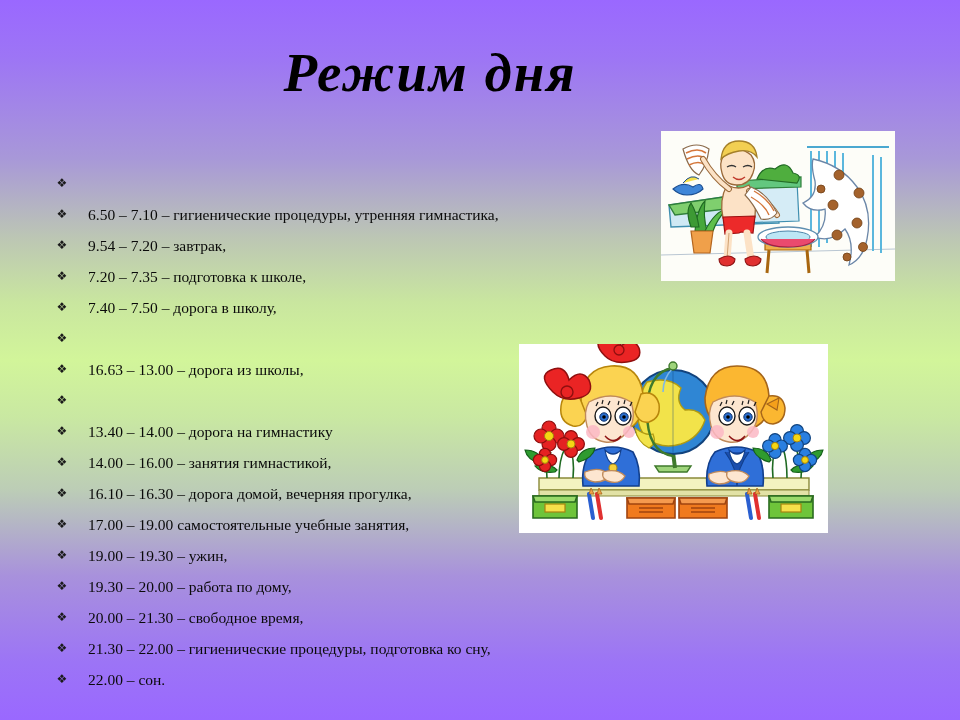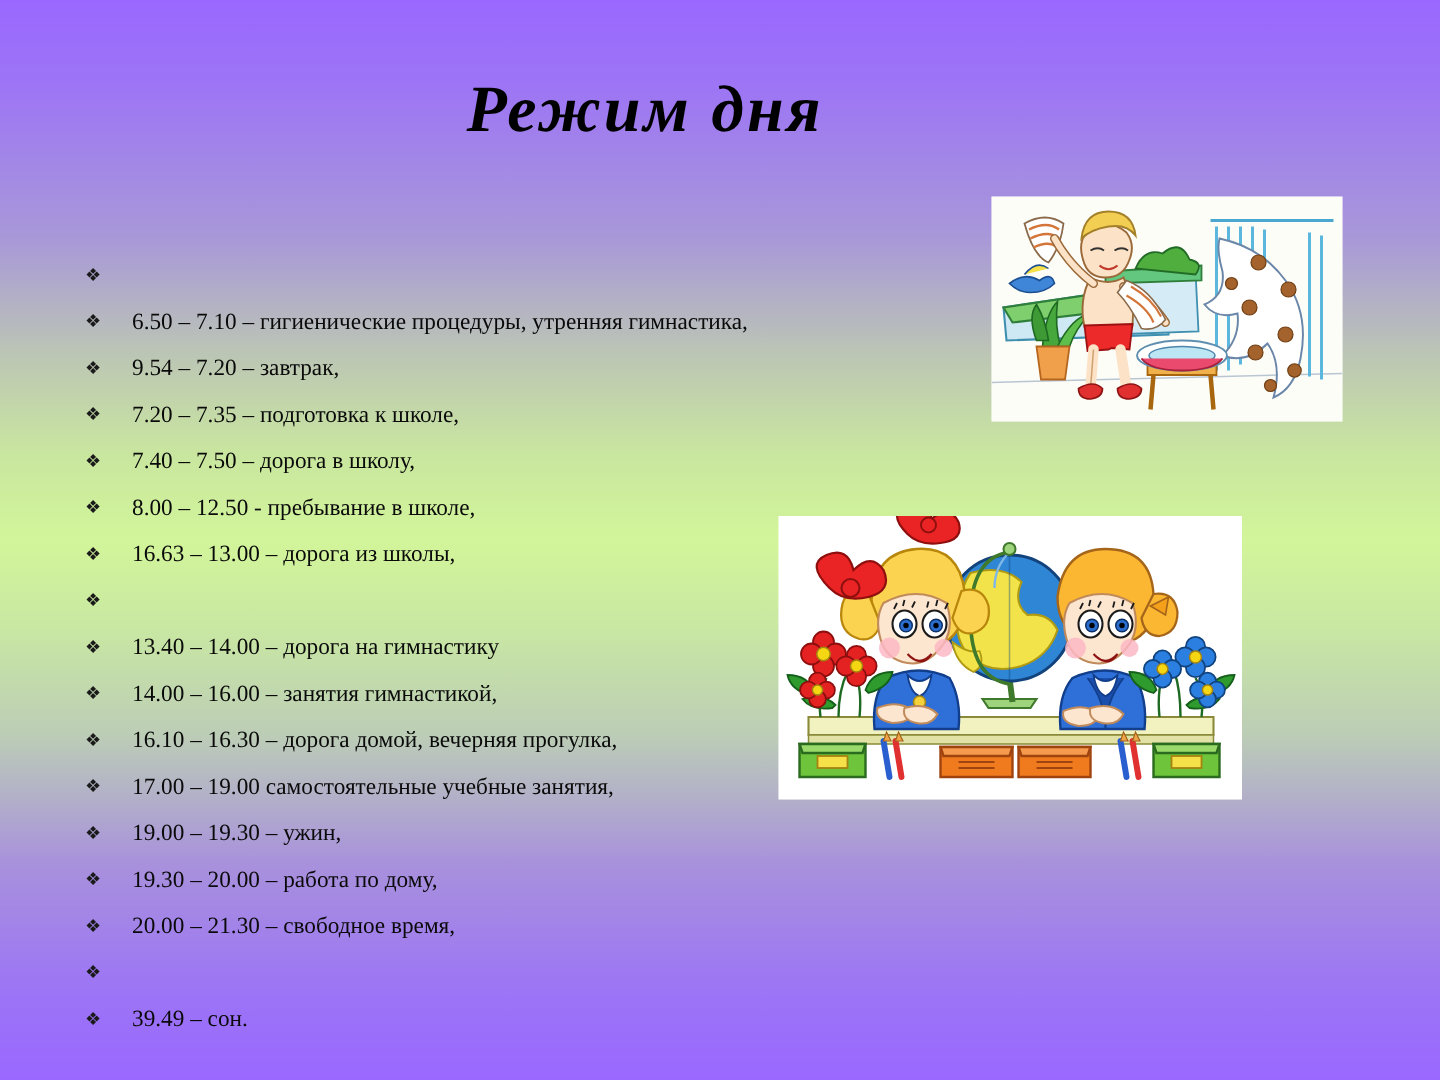--- a/index.html
+++ b/index.html
@@ -38,21 +38,21 @@
     position: absolute;
     left: 0;
     top: 42px;
     width: 960px;
     text-align: center;
     padding-right: 100px;
     box-sizing: border-box;
     font-family: "Liberation Serif", "DejaVu Serif", serif;
     font-weight: bold;
     font-style: italic;
-    font-size: 44px;
+    font-size: 55px;
     line-height: 62px;
     letter-spacing: 2px;
     color: #000000;
     white-space: nowrap;
   }
 
   
   #schedule {
     position: absolute;
     left: 52px;
@@ -419,21 +419,20 @@
     <li class="sched-item">
       <span class="bullet">❖</span>
       <span class="sched-text">7.20 – 7.35 – подготовка  к школе,</span>
     </li>
     <li class="sched-item">
       <span class="bullet">❖</span>
       <span class="sched-text">7.40 – 7.50 – дорога в школу,</span>
     </li>
     <li class="sched-item">
       <span class="bullet">❖</span>
-      <span class="sched-text">8.00 – 12.50 -  пребывание в школе,</span>
     </li>
     <li class="sched-item">
       <span class="bullet">❖</span>
       <span class="sched-text">16.63 – 13.00 – дорога из школы,</span>
     </li>
     <li class="sched-item">
       <span class="bullet">❖</span>
     </li>
     <li class="sched-item">
       <span class="bullet">❖</span>
@@ -458,20 +457,21 @@
     <li class="sched-item">
       <span class="bullet">❖</span>
       <span class="sched-text">19.30 – 20.00 –  работа по дому,</span>
     </li>
     <li class="sched-item">
       <span class="bullet">❖</span>
       <span class="sched-text">20.00 – 21.30 – свободное время,</span>
     </li>
     <li class="sched-item">
       <span class="bullet">❖</span>
-    </li>
-    <li class="sched-item">
-      <span class="bullet">❖</span>
-      <span class="sched-text">39.49 – сон.</span>
+      <span class="sched-text">21.30 – 22.00 –   гигиенические процедуры, подготовка ко сну,</span>
+    </li>
+    <li class="sched-item">
+      <span class="bullet">❖</span>
+      <span class="sched-text">22.00 – сон.</span>
     </li>
   </ul>
 
 </div>
 
 </body></html>

